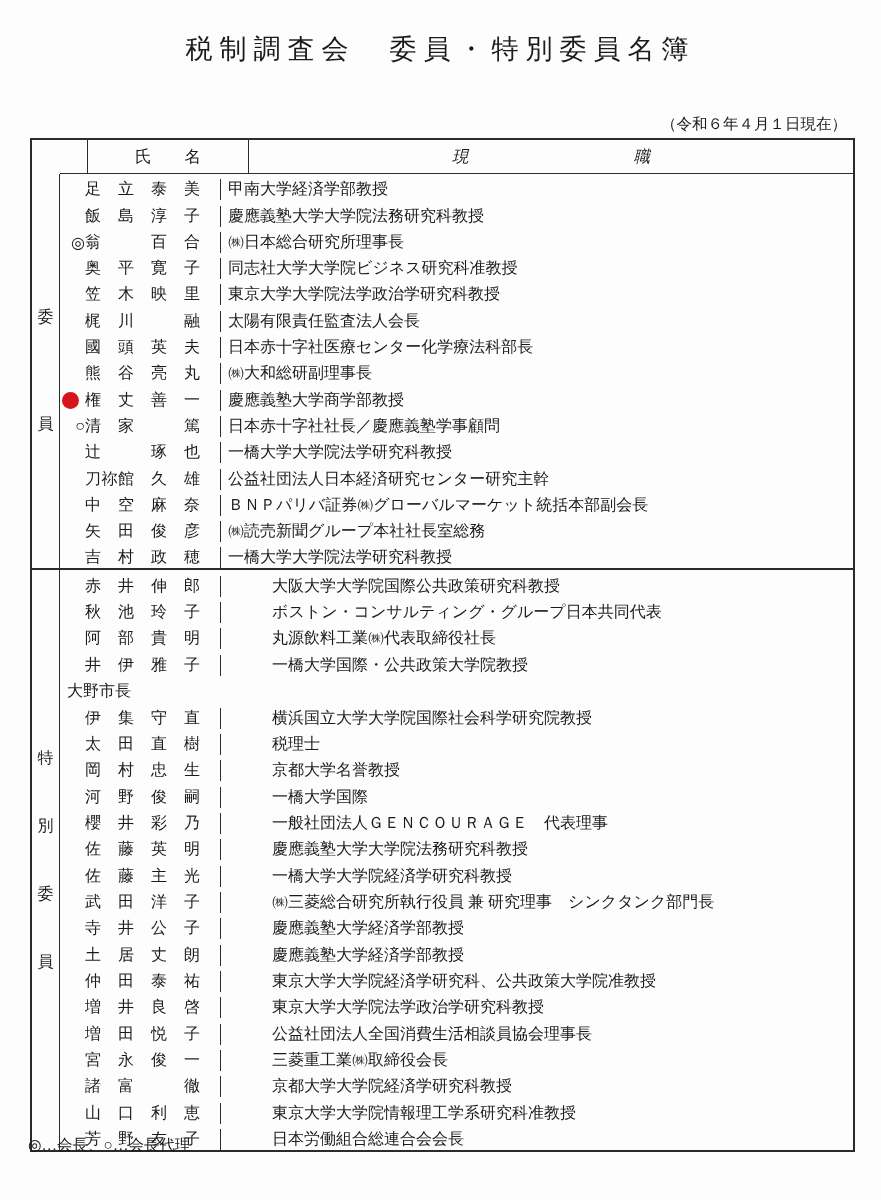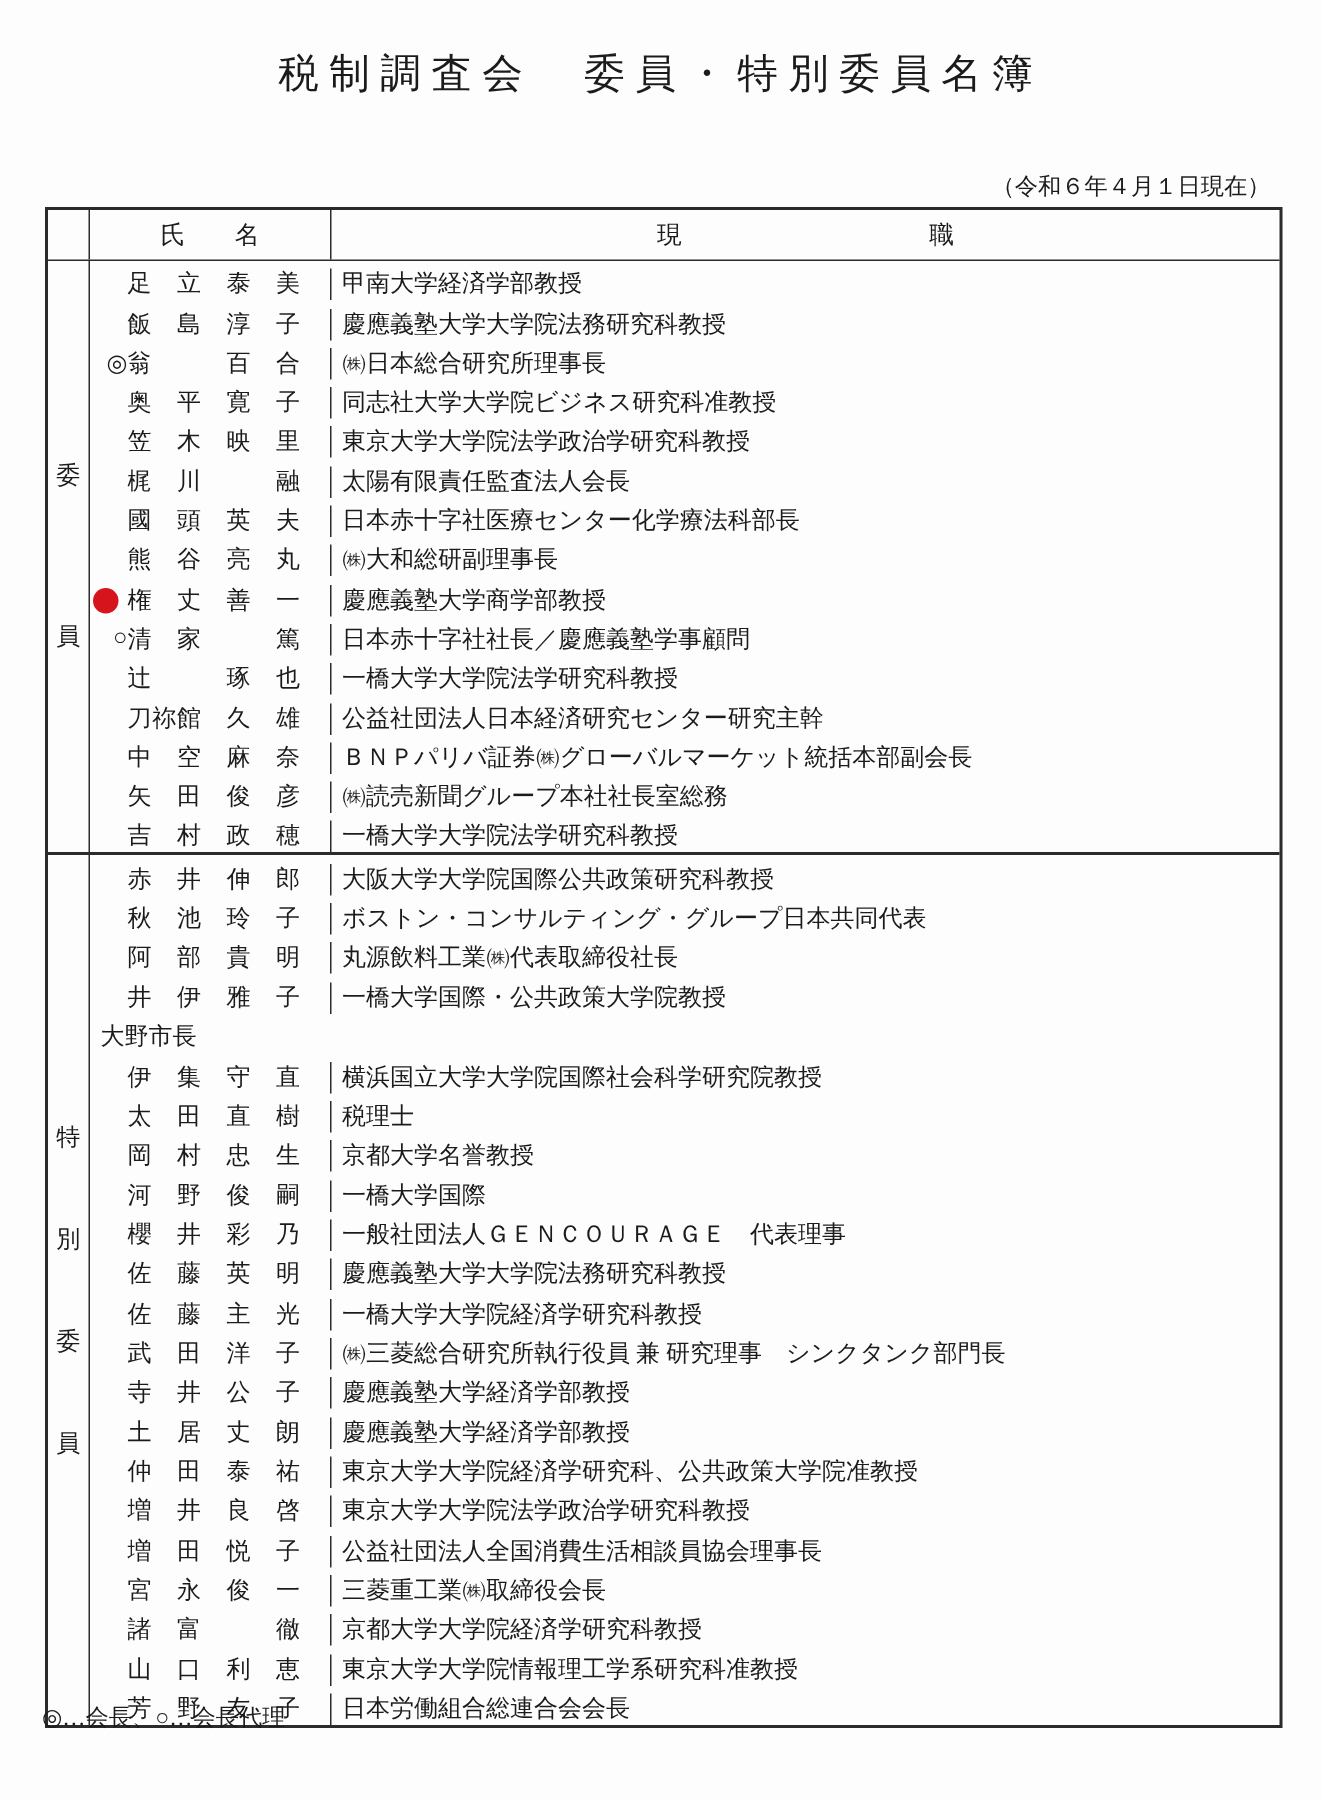--- a/index.html
+++ b/index.html
@@ -16,44 +16,44 @@
   .date-note{
     position:absolute;top:102px;right:34px;
     font-size:15.5px;white-space:pre;margin-top:12px;
   }
   .roster-table{
     position:absolute;left:30px;top:138px;width:821px;
     border:2px solid #2b2b2b;background:#fdfdfd;
   }
   .thead{
     display:flex;height:33px;border-bottom:1px solid #2b2b2b;
-    align-items:center;font-size:16.5px;
+    align-items:center;font-size:16.5px;margin-left:28px;
   }
   .corner-cell{width:27px;align-self:stretch;border-right:1px solid #2b2b2b;}
   .h-name{
     width:160px;align-self:stretch;border-right:1px solid #2b2b2b;
     display:flex;align-items:center;justify-content:center;white-space:pre;
   }
   .h-pos{
     flex:1;align-self:stretch;display:flex;align-items:center;
-    justify-content:center;white-space:pre;
+    justify-content:center;white-space:pre;font-style:italic;
   }
   .section{display:flex;}
   .section.first{border-bottom:2px solid #2b2b2b;}
   .label-col{
     width:27px;border-right:1px solid #2b2b2b;
     display:flex;flex-direction:column;align-items:center;justify-content:center;
     font-size:16px;
   }
   .section.first .label-col{gap:86px;}
   .section.second .label-col{gap:47px;}
   .rows{flex:1;display:flex;flex-direction:column;}
   .row{display:flex;align-items:flex-end;}
   .section.first .row{height:26.3px;}
-  .section.second .row{height:26.35px;}
+  .section.second .row{height:26.35px;gap:44px;}
   .name-cell{
     width:160px;border-right:1px solid #2b2b2b;
     display:flex;align-items:center;font-size:16px;
   }
   .marker-slot{
     width:25px;display:flex;align-items:center;justify-content:flex-end;
     font-size:16px;flex:none;
   }
   .red-dot{
     width:17px;height:17px;border-radius:50%;

